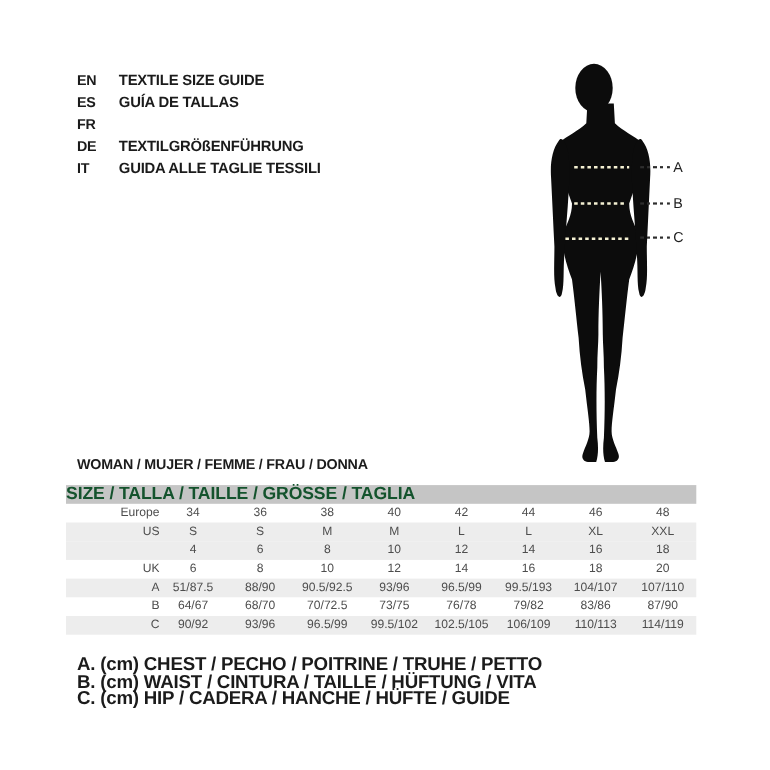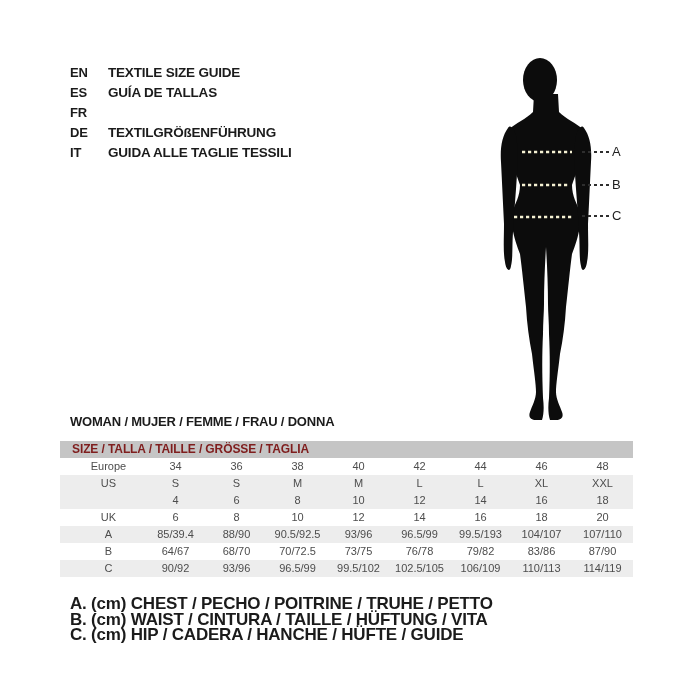--- a/index.html
+++ b/index.html
@@ -34,29 +34,29 @@
   
   .section-title {
     position:absolute; left:70px; top:414px;
     font-size:13px; font-weight:700; color:#1b1b1b; letter-spacing:-0.2px; white-space:nowrap;
   }
 
   
   .size-table { position:absolute; left:60px; top:441px; width:573px; }
   .table-header {
     height:17px; line-height:17px; background:var(--header-bg);
-    padding-left:12px; font-size:12px; font-weight:600; color:#7f1d1d; letter-spacing:-0.1px;
+    font-size:16px; font-weight:600; color:#14532d; letter-spacing:-0.1px;
   }
   .trow {
     display:grid; grid-template-columns:85px repeat(8, 61px);
     height:17px; line-height:17px; font-size:11px; color:#4d4d4d;
   }
   .trow.shaded { background:var(--stripe-bg); }
   .tcell { text-align:center; overflow:hidden; white-space:nowrap; }
-  .tcell.label { text-align:center; padding-left:12px; }
+  .tcell.label { text-align:right; padding-left:12px; }
 
   
   .legend { position:absolute; left:70px; top:596px; }
   .legend-line {
     height:15.5px; line-height:15.5px; font-size:17px; font-weight:700;
     color:#1b1b1b; letter-spacing:-0.2px; white-space:nowrap;
   }
 </style>
 </head>
 <body>
@@ -195,21 +195,21 @@
           <div class="tcell">8</div>
           <div class="tcell">10</div>
           <div class="tcell">12</div>
           <div class="tcell">14</div>
           <div class="tcell">16</div>
           <div class="tcell">18</div>
           <div class="tcell">20</div>
         </div>
         <div class="trow shaded">
           <div class="tcell label">A</div>
-          <div class="tcell">85/39.4</div>
+          <div class="tcell">51/87.5</div>
           <div class="tcell">88/90</div>
           <div class="tcell">90.5/92.5</div>
           <div class="tcell">93/96</div>
           <div class="tcell">96.5/99</div>
           <div class="tcell">99.5/193</div>
           <div class="tcell">104/107</div>
           <div class="tcell">107/110</div>
         </div>
         <div class="trow">
           <div class="tcell label">B</div>

